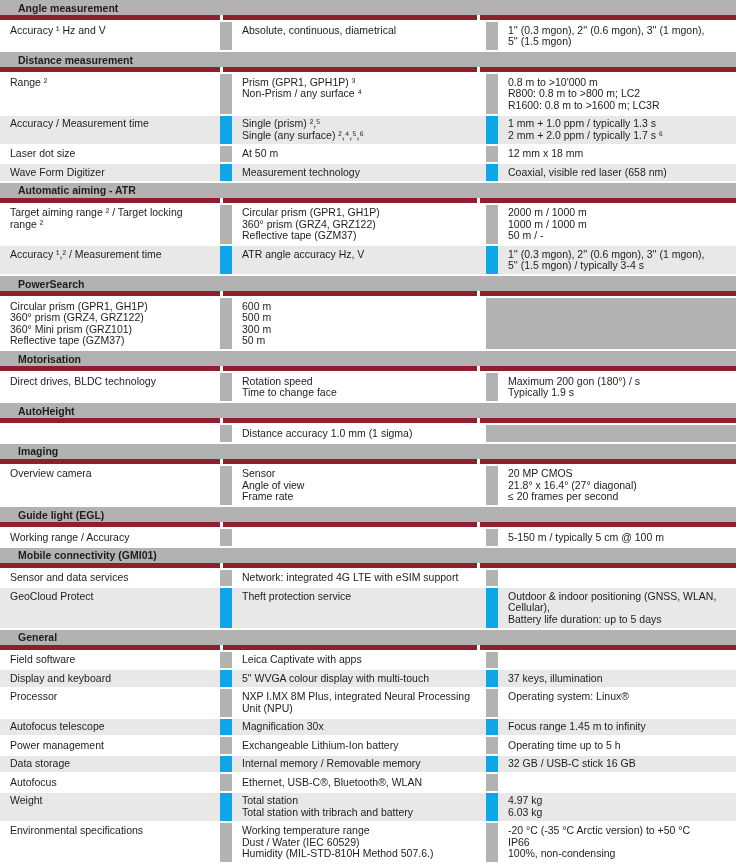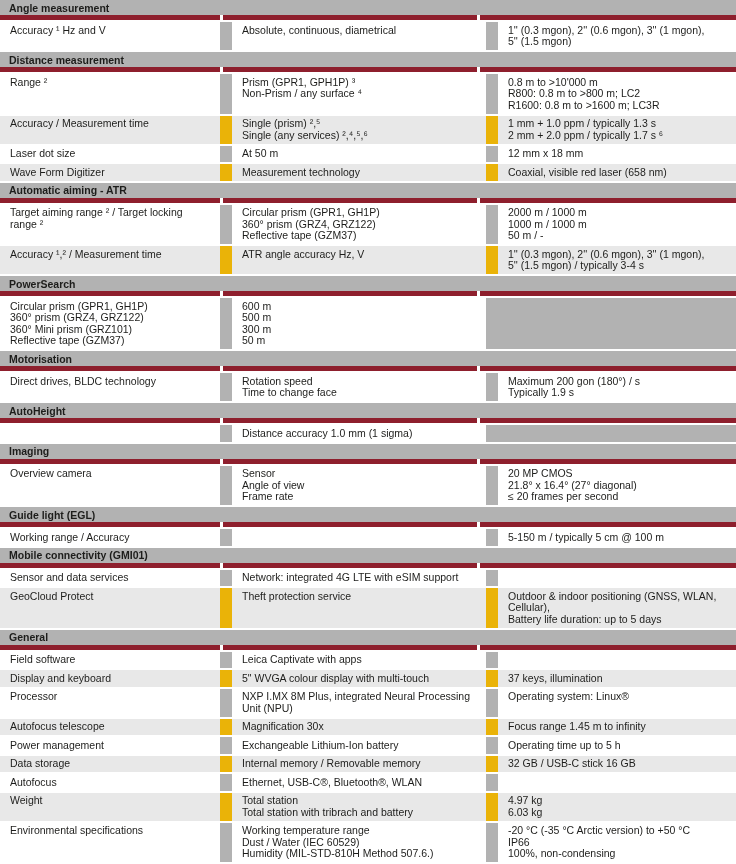--- a/index.html
+++ b/index.html
@@ -10,21 +10,21 @@
     font-family: "Liberation Sans", sans-serif;
     color: #1d1d1b;
   }
   .spec-table { width: 736px; }
 
   .sec-header {
     height: 15px;
     background: #b2b2b2;
     display: flex;
     align-items: center;
-    padding-left: 9px;
+    padding-left: 18px;
     box-sizing: border-box;
     font-size: 10.5px;
     font-weight: bold;
   }
   .red-bar {
     display: grid;
     grid-template-columns: 220px 254px 1fr;
     column-gap: 3px;
     height: 5px;
     margin-bottom: 2px;
@@ -34,21 +34,21 @@
   .row {
     display: grid;
     grid-template-columns: 220px 254px 1fr;
     column-gap: 12px;
     margin-bottom: 2px;
   }
   
   .row.w { background: #b2b2b2; }
   .row.w > .cell { background: #ffffff; }
   
-  .row.g { background: #eab308; }
+  .row.g { background: #0ea5e9; }
   .row.g > .cell { background: #e8e8e8; }
 
   .cell {
     padding: 2.5px 10px;
     font-size: 10.5px;
     line-height: 11.5px;
     white-space: pre-line;
     box-sizing: border-box;
   }
 </style>
@@ -87,21 +87,21 @@
       <div class="cell">Range ²</div>
       <div class="cell">Prism (GPR1, GPH1P) ³
 Non-Prism / any surface ⁴</div>
       <div class="cell">0.8 m to &gt;10'000 m
 R800: 0.8 m to &gt;800 m; LC2
 R1600: 0.8 m to &gt;1600 m; LC3R</div>
     </div>
     <div class="row g">
       <div class="cell">Accuracy / Measurement time</div>
       <div class="cell">Single (prism) ²,⁵
-Single (any services) ²,⁴,⁵,⁶</div>
+Single (any surface) ²,⁴,⁵,⁶</div>
       <div class="cell">1 mm + 1.0 ppm / typically 1.3 s
 2 mm + 2.0 ppm / typically 1.7 s ⁶</div>
     </div>
     <div class="row w">
       <div class="cell">Laser dot size</div>
       <div class="cell">At 50 m</div>
       <div class="cell">12 mm x 18 mm</div>
     </div>
     <div class="row g">
       <div class="cell">Wave Form Digitizer</div>

